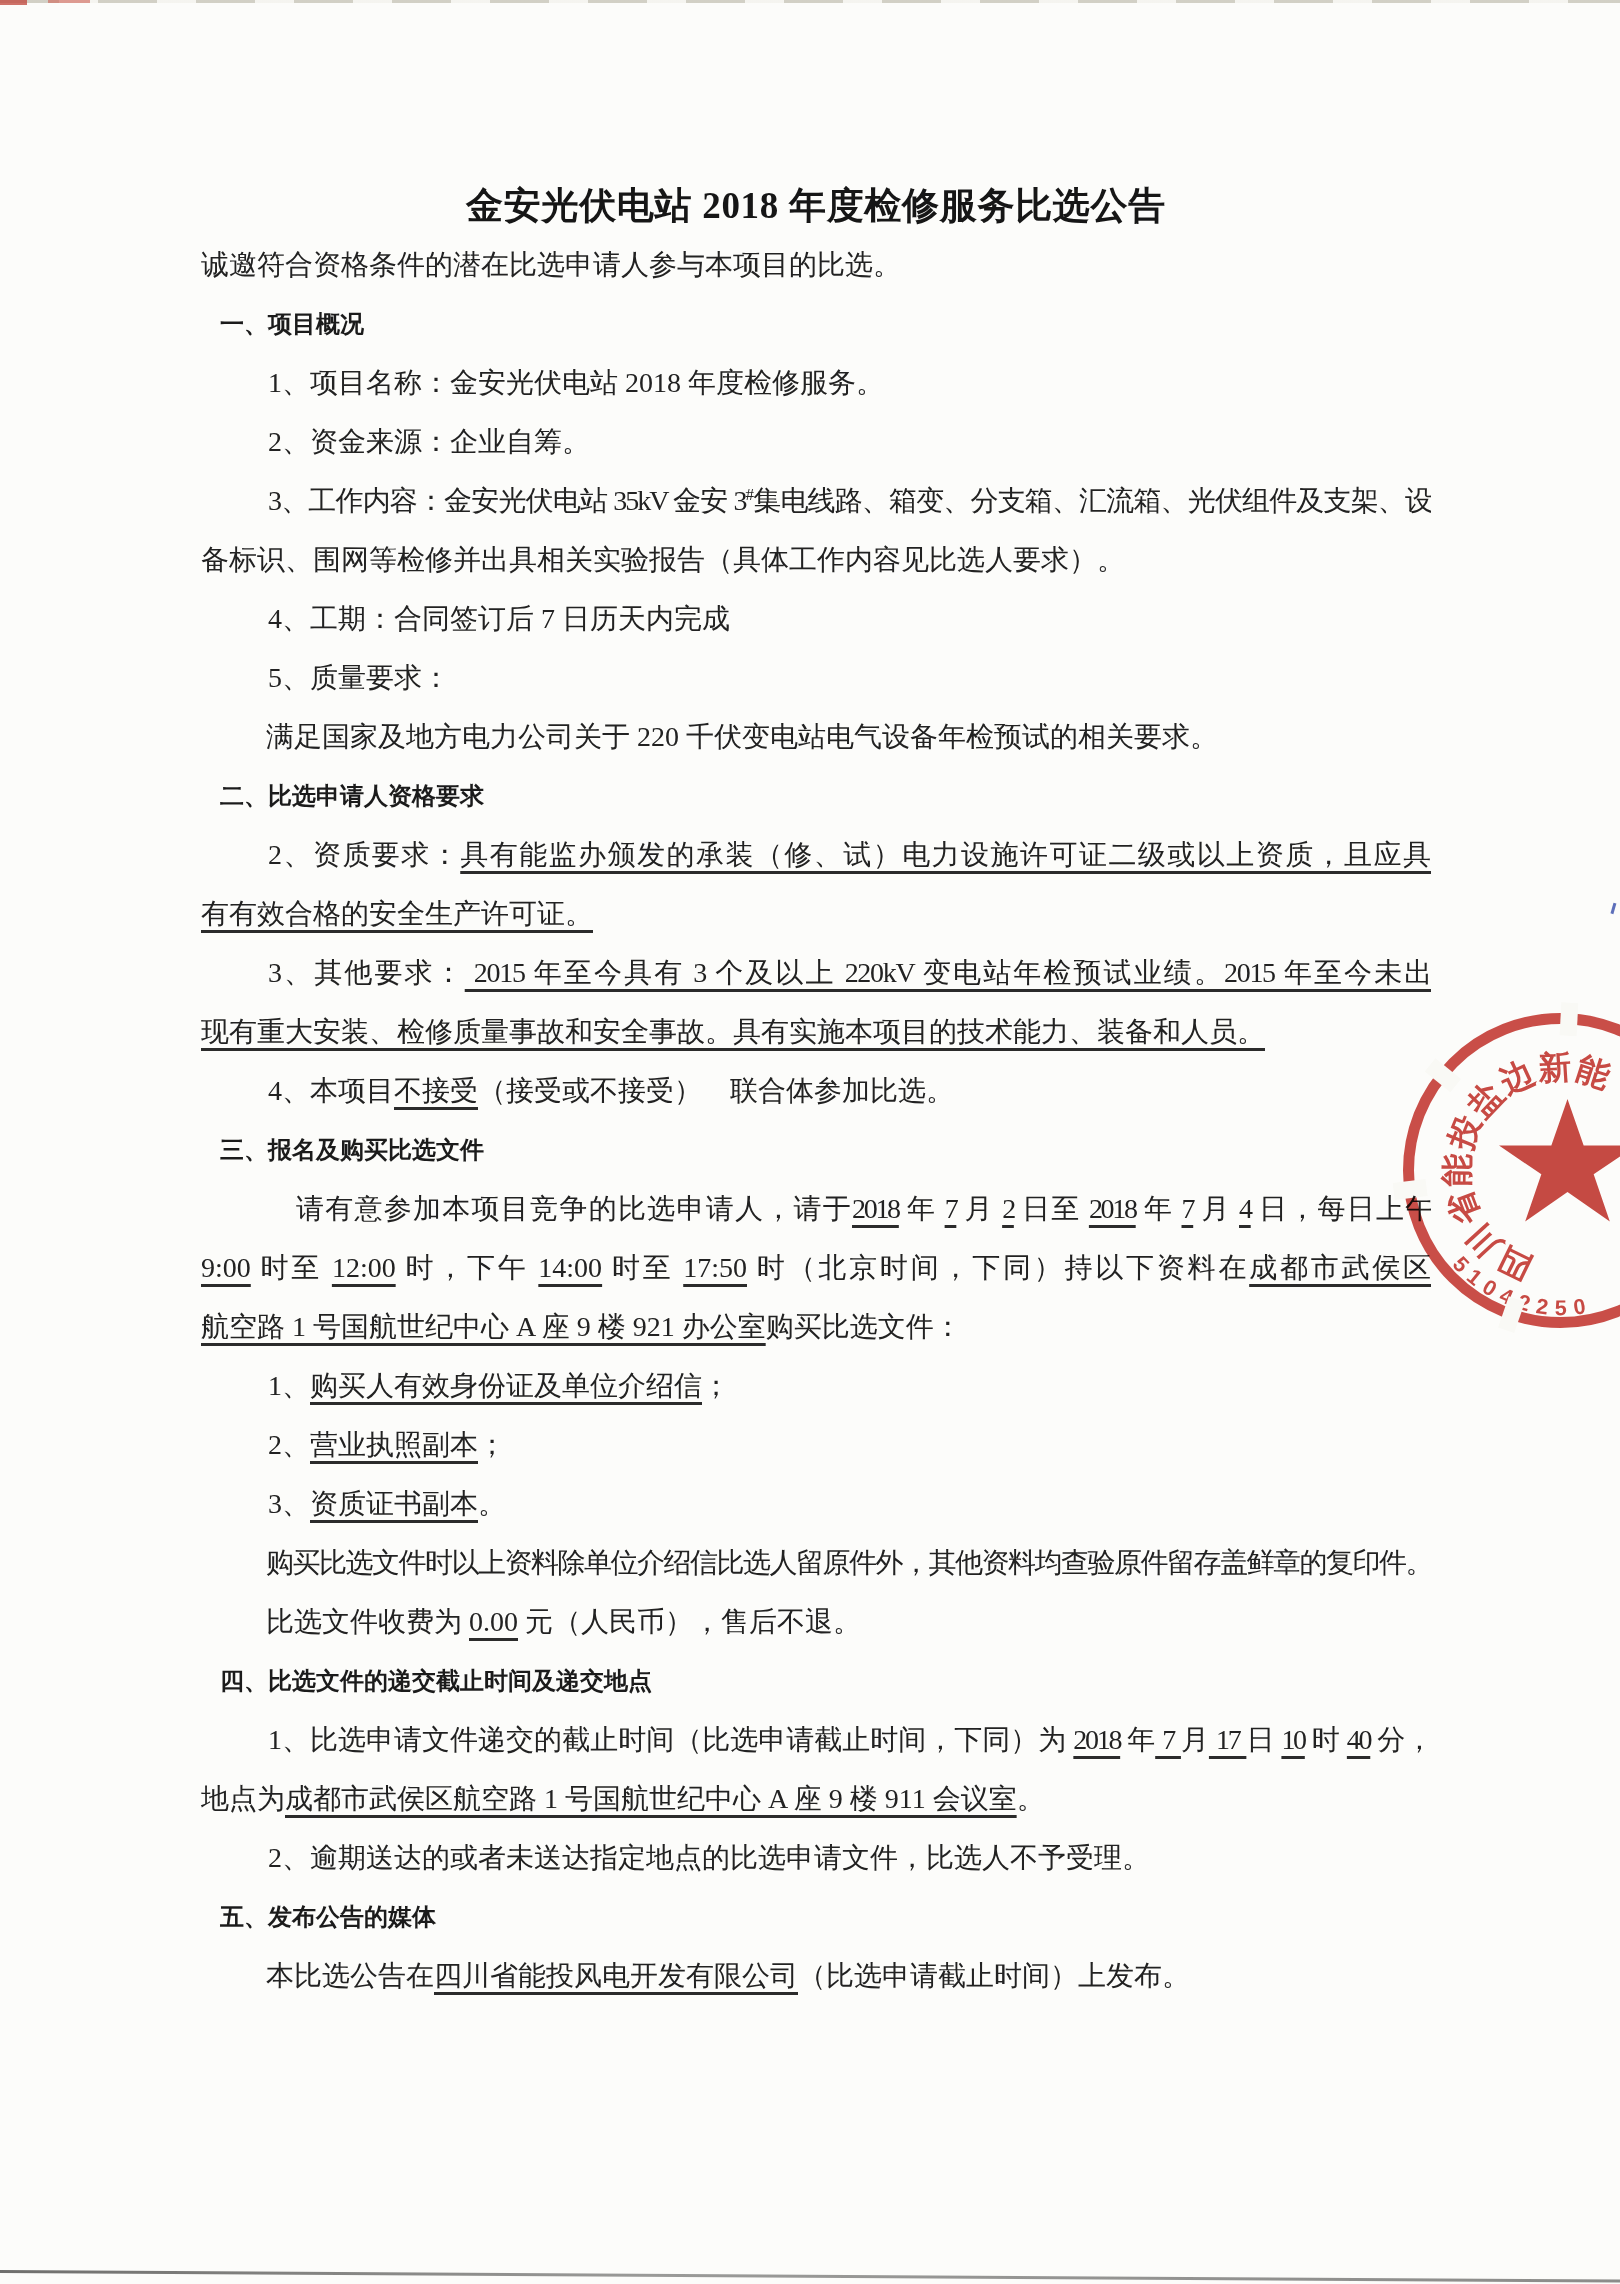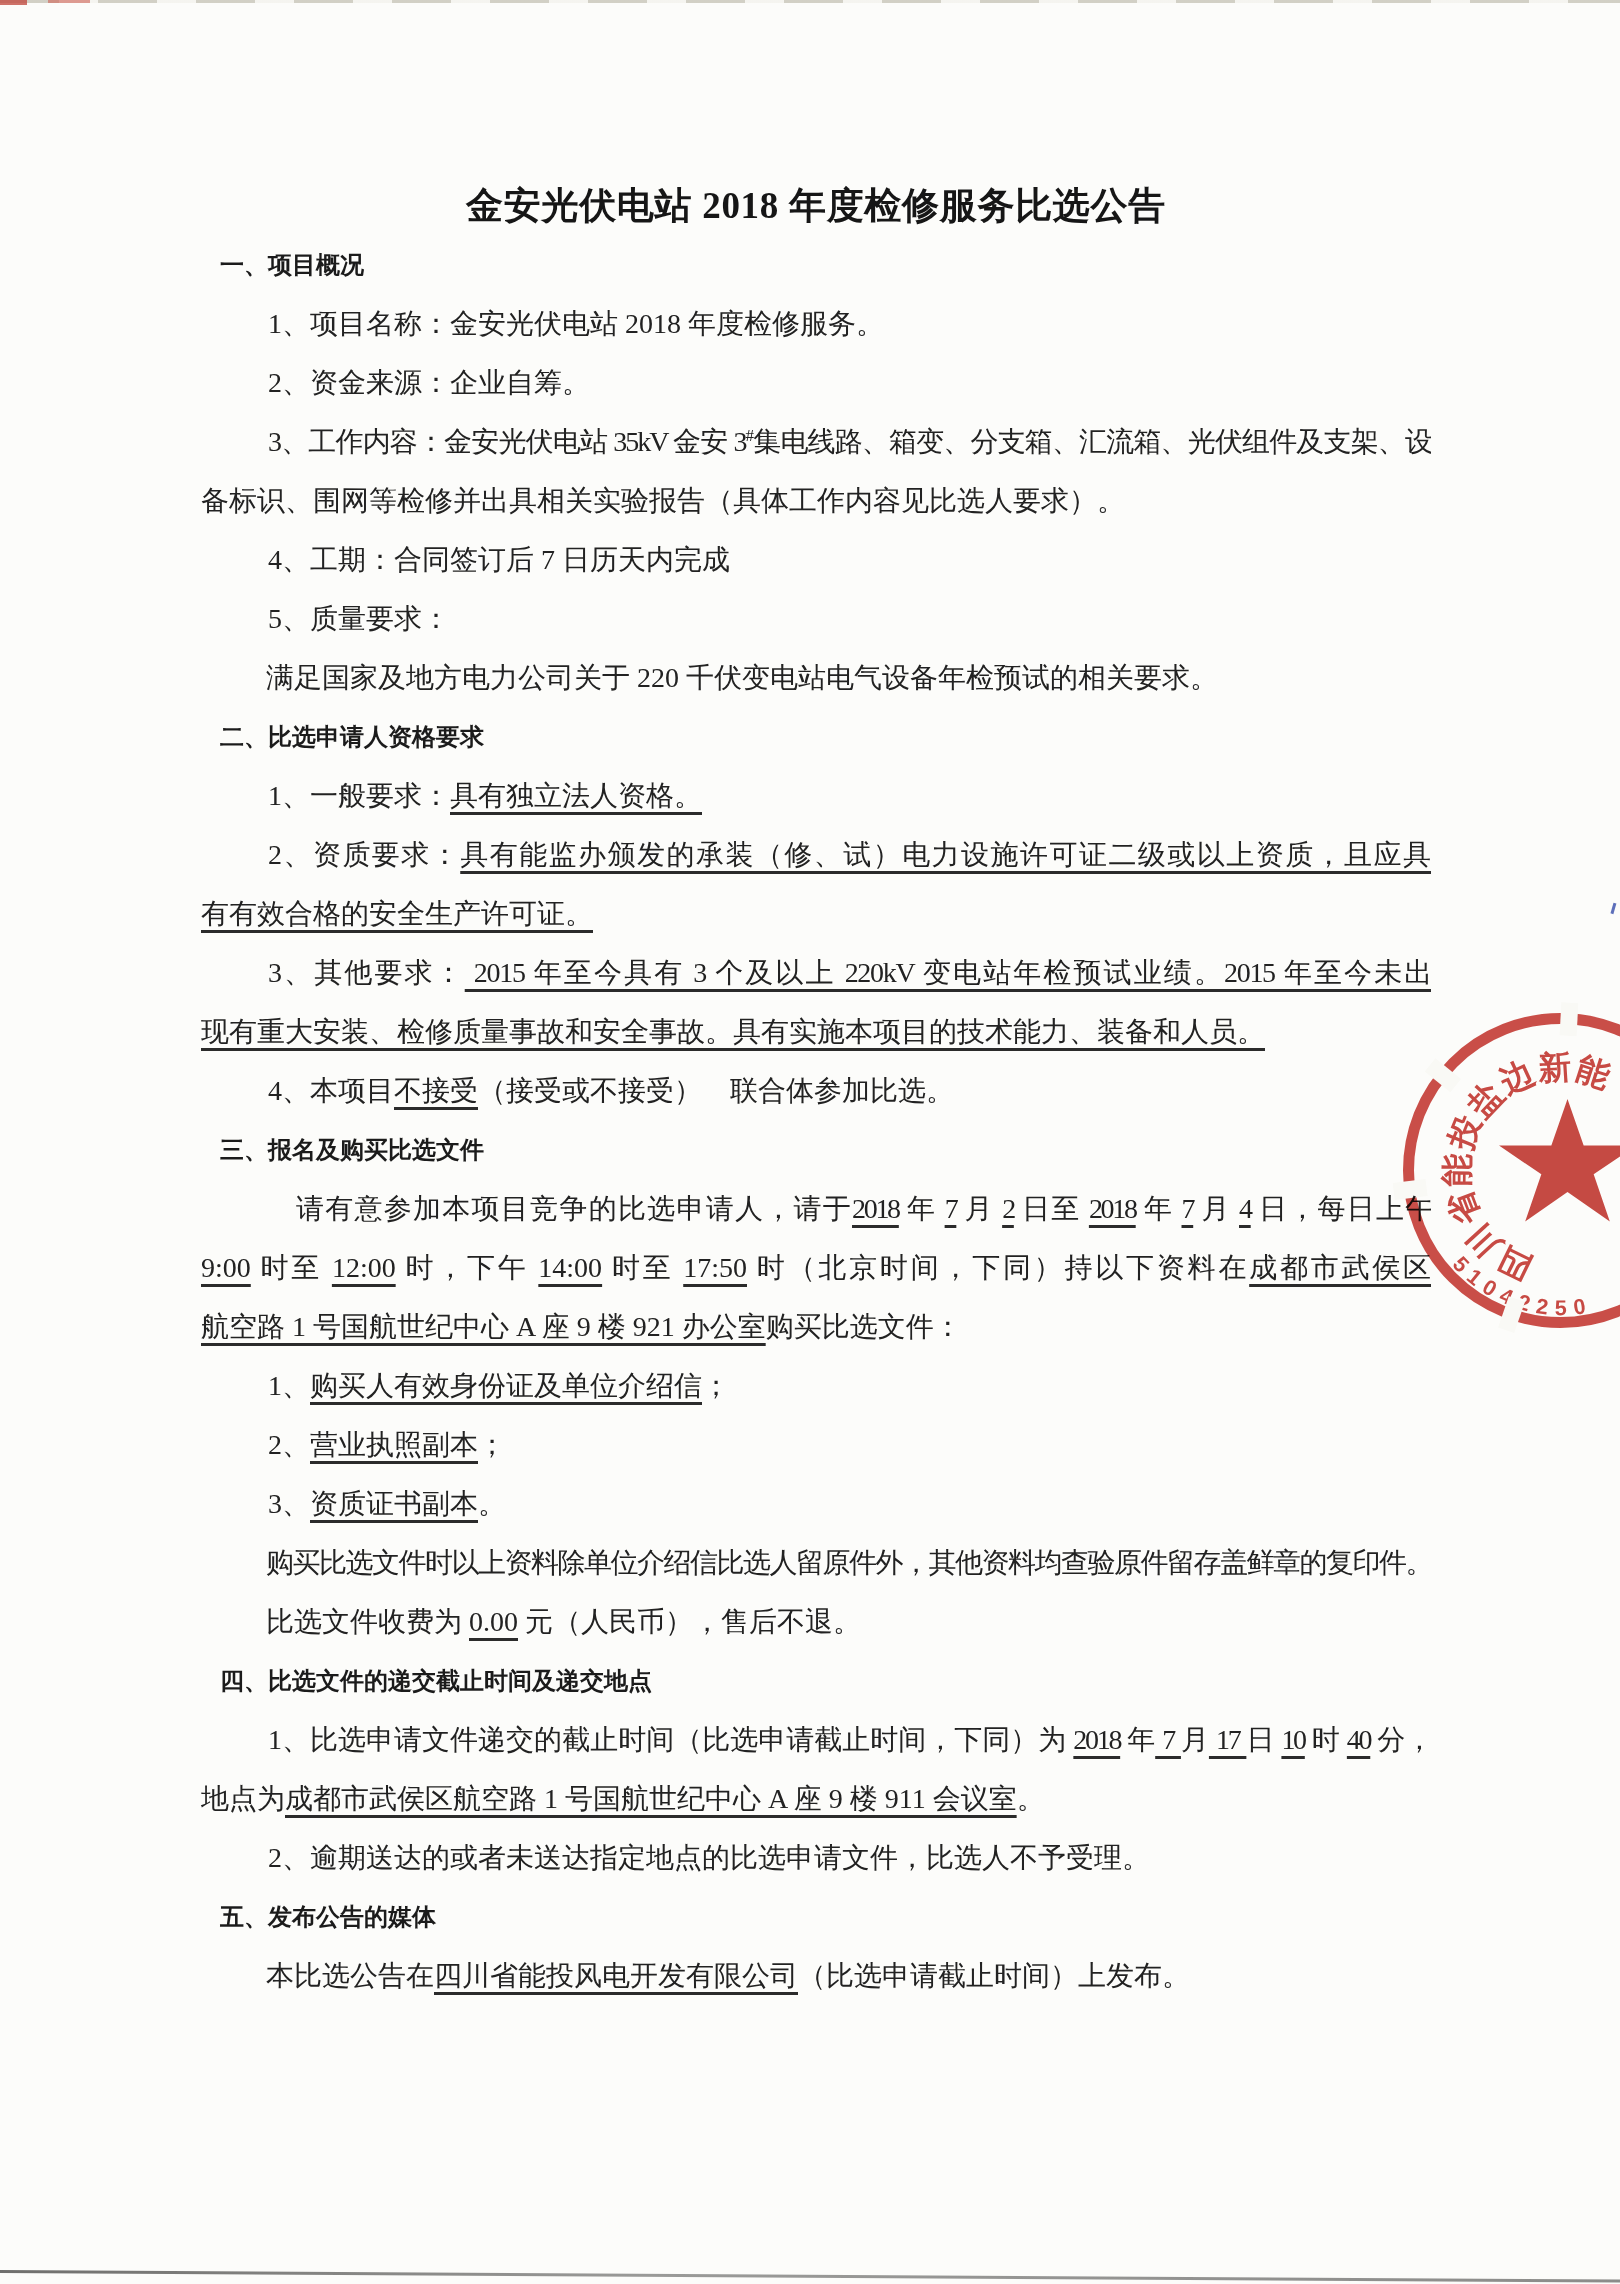--- a/index.html
+++ b/index.html
@@ -46,30 +46,30 @@
 
   <div class="top-edge"></div>
   <div class="red-mark1"></div>
   <div class="red-mark2"></div>
   <div class="blue-dash"></div>
   <div class="bottom-line"></div>
 
   <div class="content">
     <div class="line title">金安光伏电站 2018 年度检修服务比选公告</div>
 
+      <div class="line body ind-cont"><span>诚邀符合资格条件的潜在比选申请人参与本项目的比选。</span></div>
       <div class="line heading ind-h"><span>一、项目概况</span></div>
       <div class="line body ind-item"><span>1、项目名称：金安光伏电站 2018 年度检修服务。</span></div>
       <div class="line body ind-item"><span>2、资金来源：企业自筹。</span></div>
       <div class="line body just ind-item" style="letter-spacing: -2px;"><span>3、工作内容：金安光伏电站 35kV 金安 3</span><span class="sup">#</span><span>集电线路、箱变、分支箱、汇流箱、光伏组件及支架、设</span></div>
       <div class="line body ind-cont"><span>备标识、围网等检修并出具相关实验报告（具体工作内容见比选人要求）。</span></div>
       <div class="line body ind-item"><span>4、工期：合同签订后 7 日历天内完成</span></div>
       <div class="line body ind-item"><span>5、质量要求：</span></div>
       <div class="line body ind-par"><span>满足国家及地方电力公司关于 220 千伏变电站电气设备年检预试的相关要求。</span></div>
       <div class="line heading ind-h"><span>二、比选申请人资格要求</span></div>
-      <div class="line body ind-item"><span>1、一般要求：</span><span class="u">具有独立法人资格。</span></div>
       <div class="line body just ind-item"><span>2、资质要求：</span><span class="u">具有能监办颁发的承装（修、试）电力设施许可证二级或以上资质，且应具</span></div>
       <div class="line body ind-cont"><span class="u">有有效合格的安全生产许可证。</span></div>
       <div class="line body just ind-item" style="letter-spacing: -1.3px;"><span>3、其他要求：</span><span class="u"> 2015 年至今具有 3 个及以上 220kV 变电站年检预试业绩。2015 年至今未出</span></div>
       <div class="line body ind-cont"><span class="u">现有重大安装、检修质量事故和安全事故。具有实施本项目的技术能力、装备和人员。 </span></div>
       <div class="line body ind-item"><span>4、本项目</span><span class="u">不接受</span><span>（接受或不接受）　联合体参加比选。</span></div>
       <div class="line heading ind-h"><span>三、报名及购买比选文件</span></div>
       <div class="line body just ind-first" style="letter-spacing: -2.3px;"><span>请有意参加本项目竞争的比选申请人，请于</span><span class="u">2018</span><span> 年 </span><span class="u">7</span><span> 月 </span><span class="u">2</span><span> 日至 </span><span class="u">2018</span><span> 年 </span><span class="u">7</span><span> 月 </span><span class="u">4</span><span> 日，每日上午</span></div>
       <div class="line body just ind-cont"><span class="u">9:00</span><span> 时至 </span><span class="u">12:00</span><span> 时，下午 </span><span class="u">14:00</span><span> 时至 </span><span class="u">17:50</span><span> 时（北京时间，下同）持以下资料在</span><span class="u">成都市武侯区</span></div>
       <div class="line body ind-cont"><span class="u">航空路 1 号国航世纪中心 A 座 9 楼 921 办公室</span><span>购买比选文件：</span></div>
       <div class="line body ind-item"><span>1、</span><span class="u">购买人有效身份证及单位介绍信</span><span>；</span></div>

